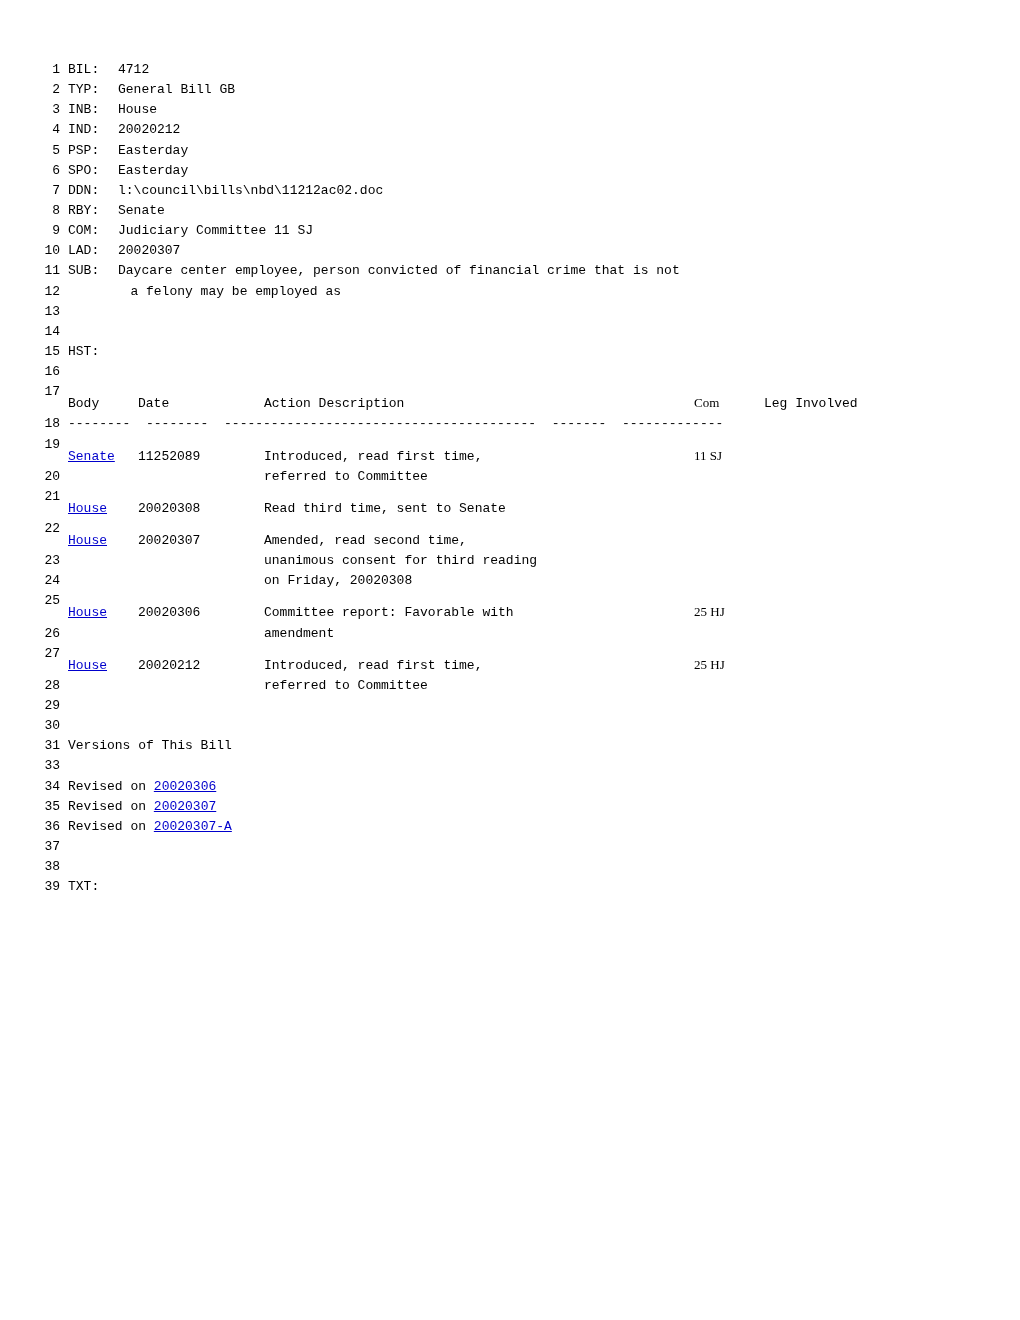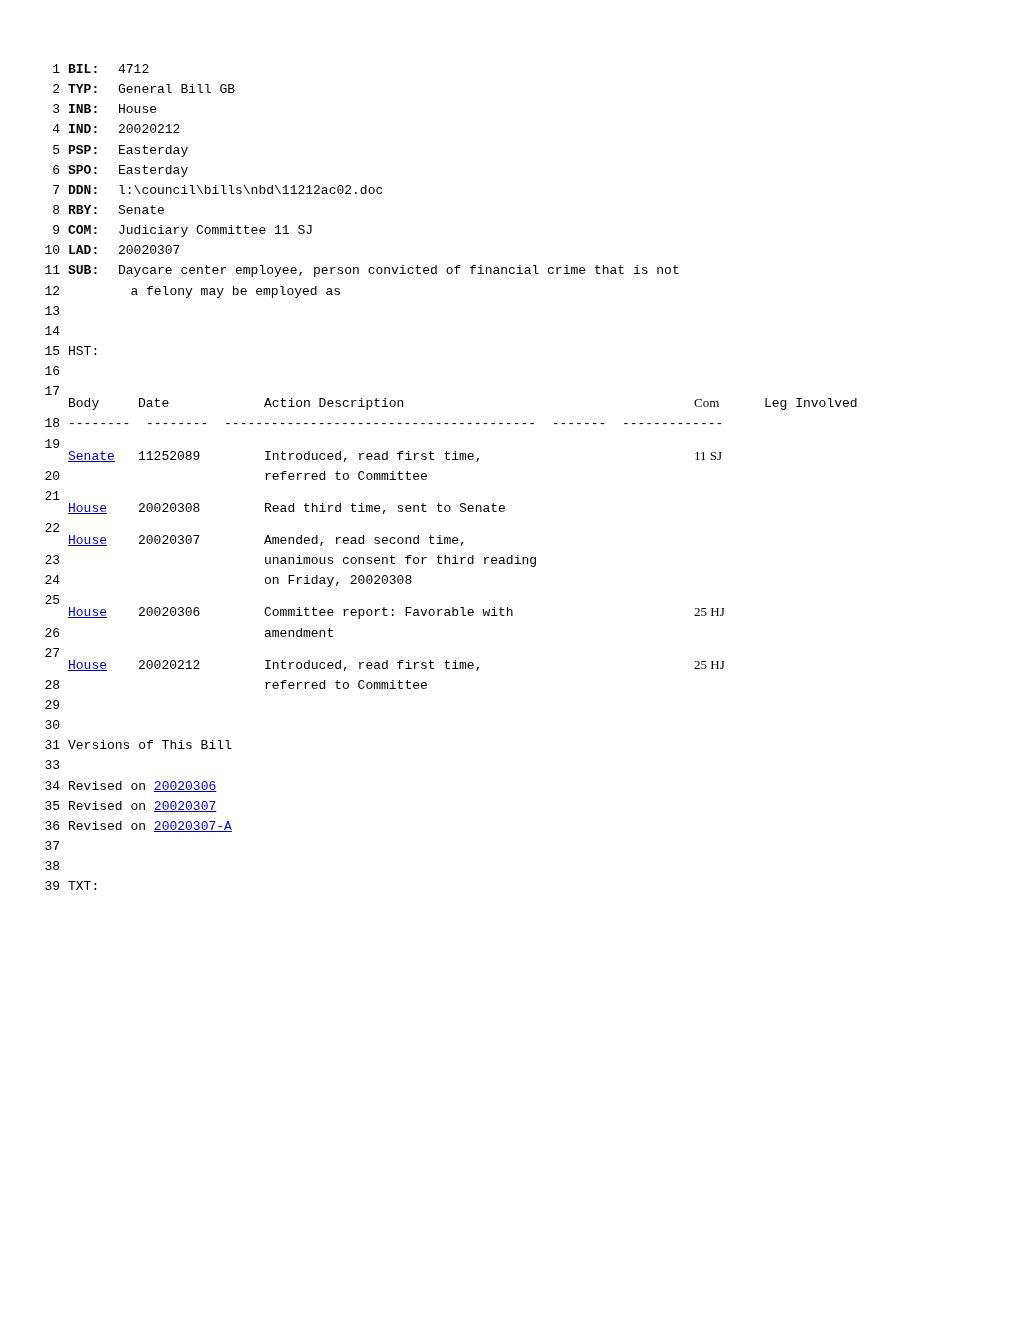--- a/index.html
+++ b/index.html
@@ -34,21 +34,20 @@
     }
 
     .line-content {
       flex: 1;
       white-space: pre;
     }
 
     .label {
       display: inline-block;
       width: 50px;
-      font-weight: bold;
     }
 
     .value {
       display: inline;
     }
 
     a.link {
       color: #0000cc;
       text-decoration: underline;
       cursor: pointer;

